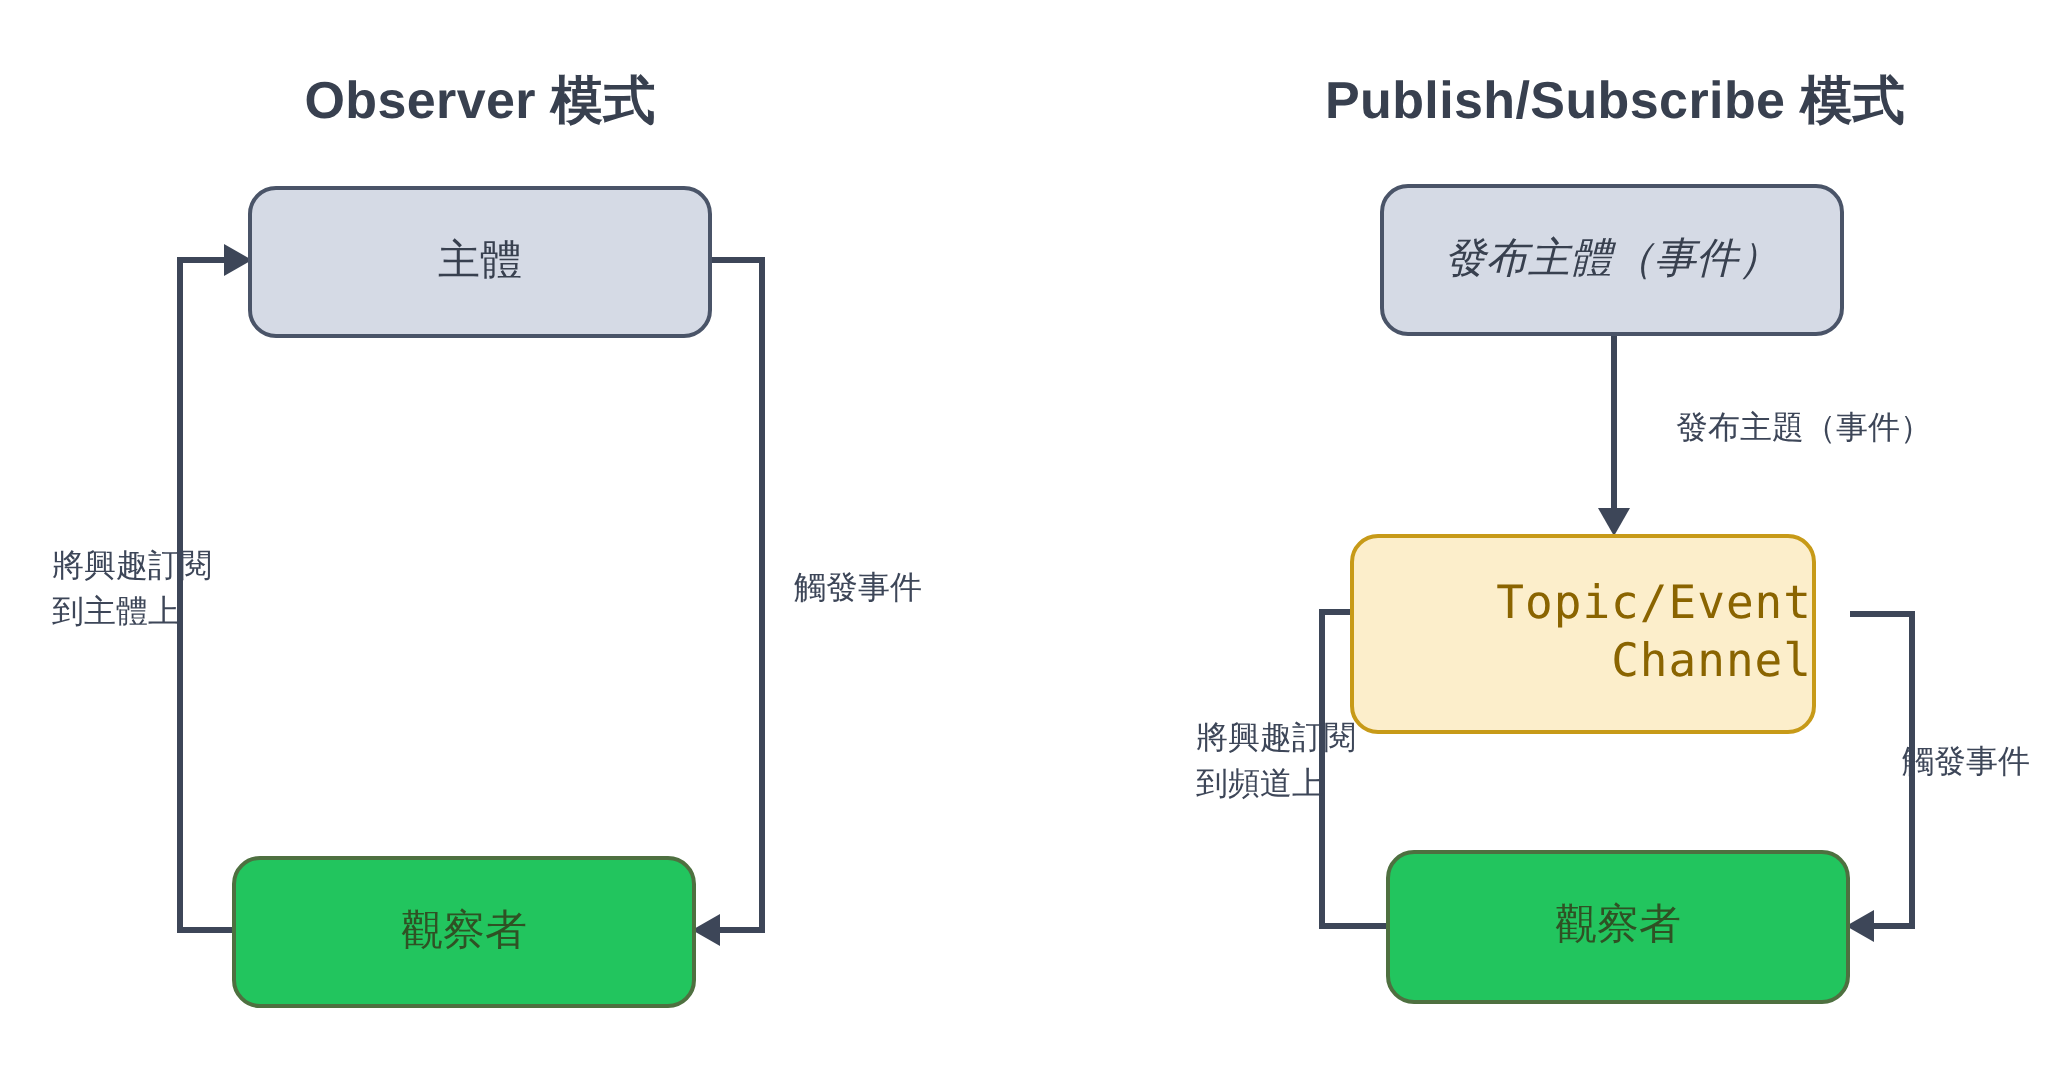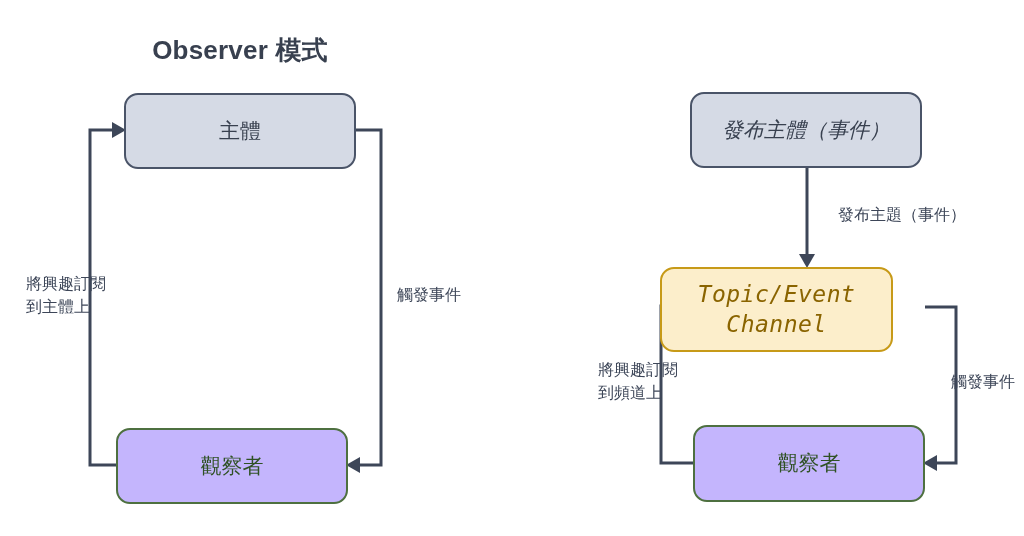--- a/index.html
+++ b/index.html
@@ -54,54 +54,54 @@
   #title-observer  { left: 60px;  top: 33px;  width: 360px; }
   #title-pubsub    { left: 615px; top: 33px;  width: 385px; }
 
   
   .node {
     position: absolute;
     box-sizing: border-box;
     display: flex;
     align-items: center;
     justify-content: center;
-    text-align: center;
+    text-align: right;
     border-radius: 14px;
     border-style: solid;
     border-width: 2px;
     line-height: 1.25;
   }
   .node-subject {
     background: #d5dae5;
     border-color: #4a5468;
     color: #38404f;
     font-size: 21px;
   }
   .node-observer {
-    background: #c4b5fd;
+    background: #22c55e;
     border-color: #4e7040;
     color: #2f5124;
     font-size: 21px;
   }
   .node-channel {
     background: #fceecb;
     border-color: #c79a18;
     color: #8a6400;
     font-family: "DejaVu Sans Mono", "Liberation Mono", monospace;
     font-size: 23px;
     letter-spacing: 0.5px;
     line-height: 1.28;
   }
 
   
   #box-subject          { left: 124px; top: 93px;  width: 232px; height: 76px; }
   #box-observer-left    { left: 116px; top: 428px; width: 232px; height: 76px; }
   
   #box-publisher        { left: 690px; top: 92px;  width: 232px; height: 76px; font-style: italic; }
-  #box-channel          { left: 660px; top: 267px; width: 233px; height: 85px; font-style: italic; }
+  #box-channel          { left: 675px; top: 267px; width: 233px; height: 100px; }
   #box-observer-right   { left: 693px; top: 425px; width: 232px; height: 77px; }
 
   
   .edge-label {
     position: absolute;
     font-size: 16px;
     color: #3d4658;
     line-height: 1.45;
     white-space: pre-line;
   }
@@ -151,20 +151,21 @@
 
   <div class="node node-subject" id="box-subject">主體</div>
 
   <div class="node node-observer" id="box-observer-left">觀察者</div>
 
   <div class="edge-label left-align" id="label-subscribe-left">將興趣訂閱
 到主體上</div>
 
   <div class="edge-label right-align" id="label-trigger-left">觸發事件</div>
 
+  <div class="panel-title" id="title-pubsub">Publish/Subscribe 模式</div>
 
   <div class="node node-subject" id="box-publisher">發布主體（事件）</div>
 
   <div class="node node-channel" id="box-channel">Topic/Event
 Channel</div>
 
   <div class="node node-observer" id="box-observer-right">觀察者</div>
 
   <div class="edge-label left-align" id="label-publish-topic">發布主題（事件）</div>
 

